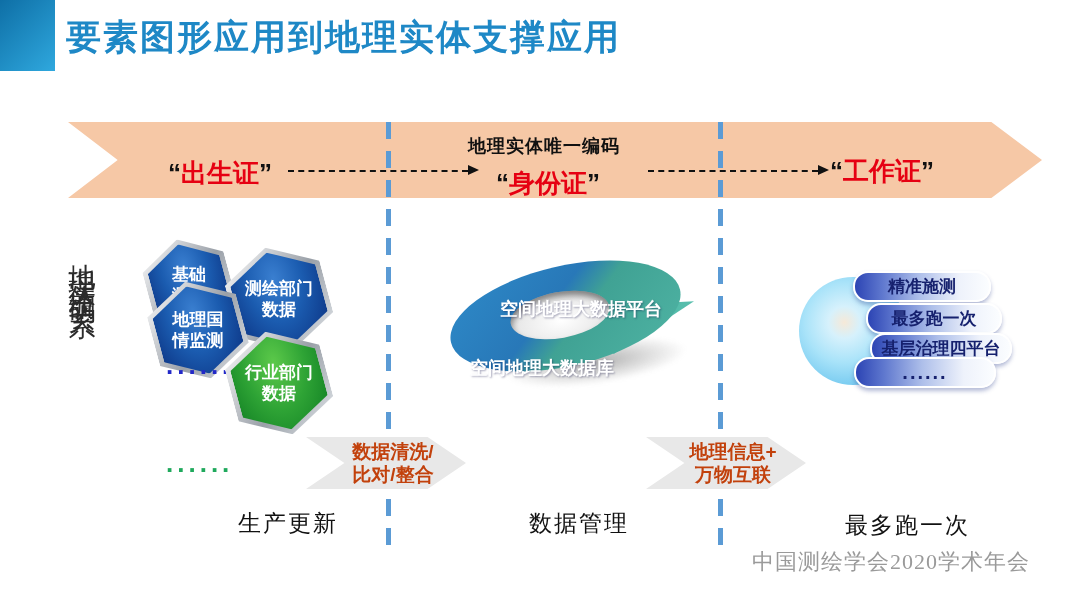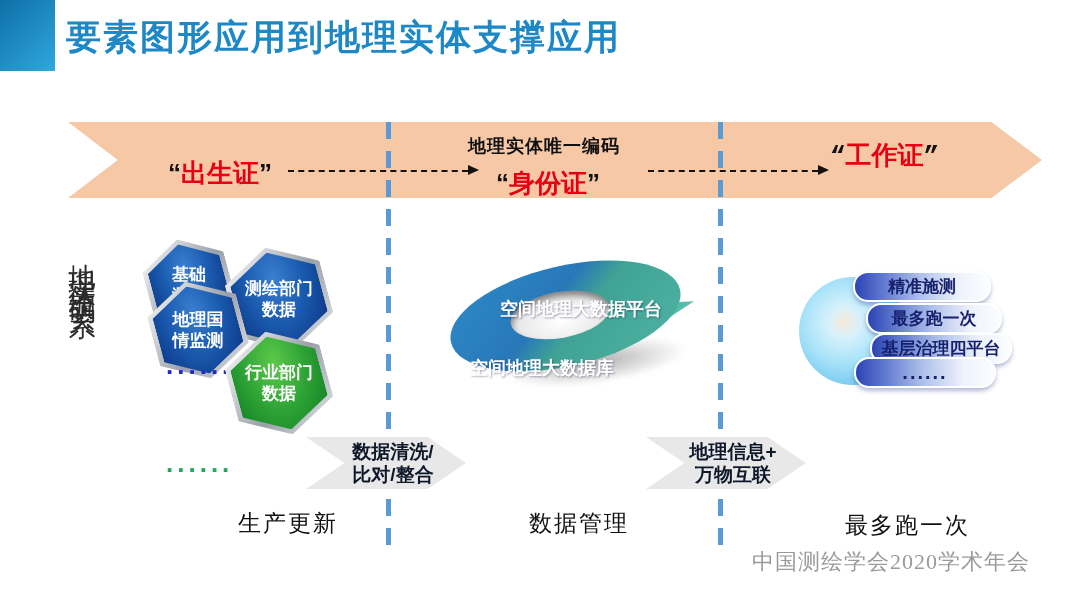--- a/index.html
+++ b/index.html
@@ -62,21 +62,21 @@
     transform:rotate(-10deg);
     background:radial-gradient(ellipse at 50% 62%,#FFFFFF 0%,#E9E9E9 60%,#B5B5B5 100%);
     box-shadow:inset 0 5px 6px rgba(0,0,0,.40);}
   .disc-text{position:absolute;color:#fff;font-weight:bold;font-size:18px;white-space:nowrap;
     text-shadow:1px 1px 2px rgba(0,0,60,.35);margin-top:18px;}
 
   
   .flow{position:absolute;width:160px;height:52px;background:#E8E8E8;
     clip-path:polygon(0 0,76% 0,100% 50%,76% 100%,0 100%,24% 50%);
     display:flex;flex-direction:column;align-items:center;justify-content:center;
-    font-size:19px;font-weight:bold;color:#0f172a;line-height:23px;padding-left:14px;box-sizing:border-box;}
+    font-size:19px;font-weight:bold;color:#c2410c;line-height:23px;padding-left:14px;box-sizing:border-box;}
 
   
   .sphere{position:absolute;left:799px;top:277px;width:108px;height:108px;border-radius:50%;
     background:radial-gradient(circle at 42% 42%,#F6E9D8 0%,#D6F1FC 18%,#A9E3F9 45%,#7CCDF1 70%,#49A0E0 88%,#2F63C8 100%);}
   .pill{position:absolute;height:27px;border-radius:15px;border:2px solid #fff;
     background:linear-gradient(to right,#2C44B4 0%,#5E77CE 20%,#AEBFEA 48%,#EEF2FB 78%,#FBFDFF 100%);
     box-shadow:0 3px 4px rgba(40,60,140,.35);
     display:flex;align-items:center;justify-content:center;
     color:var(--pill-navy,#16216E);font-weight:bold;font-size:17px;white-space:nowrap;}
   .pill.dots{font-size:20px;letter-spacing:2px;font-weight:900;}
@@ -100,21 +100,21 @@
     <div class="dash-arrow" style="left:220px;top:48px;width:180px;">
       <span class="head"></span>
     </div>
     <div class="banner-main">地理实体唯一编码</div>
     <div class="cert" style="left:428px;top:44px;">
       <span class="q">“</span><span class="red">身份证</span><span class="q">”</span>
     </div>
     <div class="dash-arrow" style="left:580px;top:48px;width:170px;">
       <span class="head"></span>
     </div>
-    <div class="cert" style="left:762px;top:16px;font-family:Liberation Mono, monospace;">
+    <div class="cert" style="left:762px;top:32px;">
       <span class="q">“</span><span class="red">工作证</span><span class="q">”</span>
     </div>
   </div>
 
   <div class="vline" style="left:386px;"></div>
   <div class="vline" style="left:718px;"></div>
 
   <div class="side-label">地理实体编码关系</div>
 
   <div class="hex hex-blue" style="left:147px;top:238px;width:84px;height:94px;">

